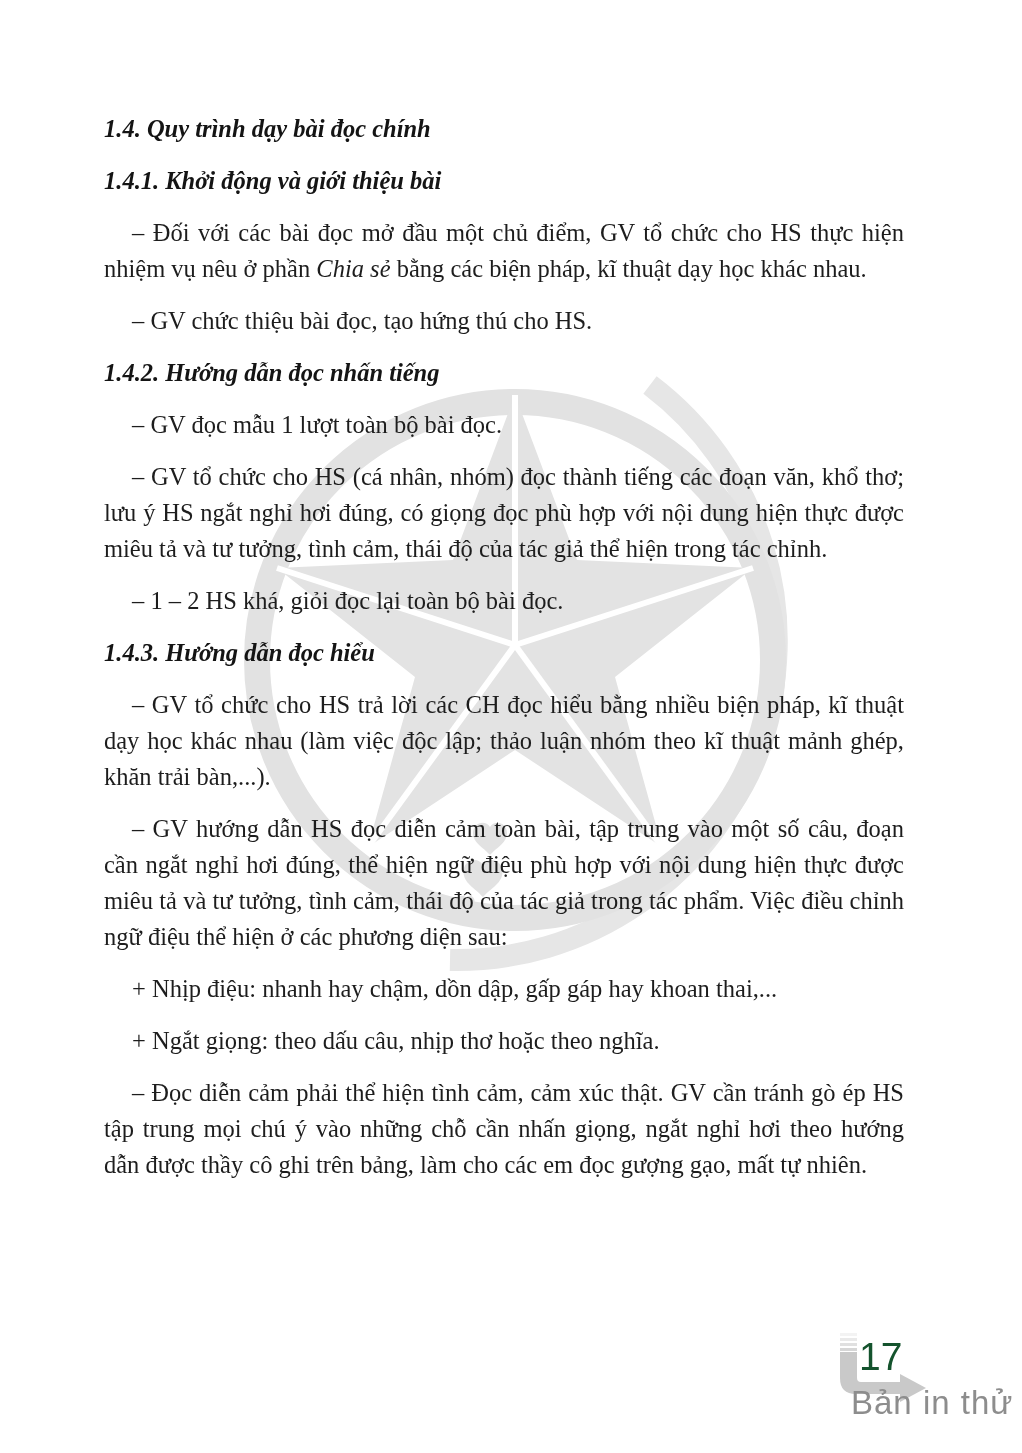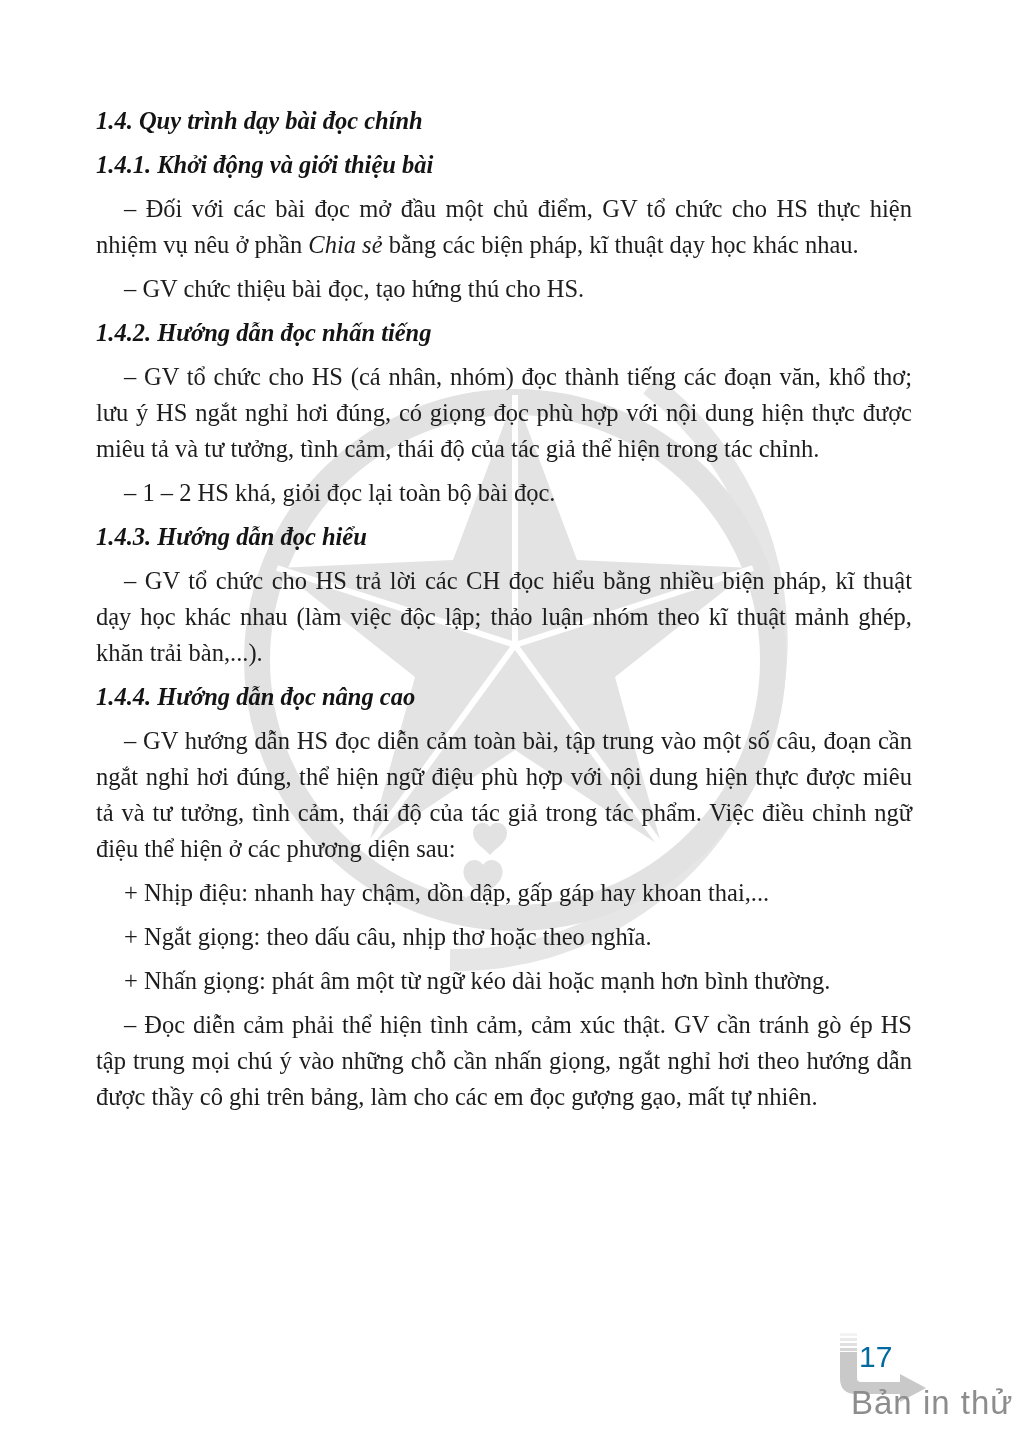--- a/index.html
+++ b/index.html
@@ -15,35 +15,35 @@
     width: 640px; height: 640px;
     pointer-events: none;
   }
   .content {
     position: absolute; left: 88px; top: 95px; width: 832px;
     font-size: 24.5px; line-height: 36px;
     color: #1d1d1d;
     text-align: justify;
     z-index: 2;
   }
-  .content p { margin: 8px; text-indent: 28px; }
+  .content p { margin: 16px; text-indent: 28px; }
   .content p.h {
     font-weight: bold; font-style: italic;
     text-indent: 0; text-align: left;
     color: #141414;
   }
   .content i { font-style: italic; }
   .footer-arrow {
     position: absolute; left: 830px; top: 1328px;
     width: 100px; height: 80px; z-index: 1;
   }
   .footer-num {
     position: absolute; left: 859px; top: 1340px;
     font-family: "Liberation Sans", sans-serif;
-    font-size: 30px; line-height: 34px; color: #0369a1;
+    font-size: 39px; line-height: 34px; color: #14532d;
     z-index: 2;
   }
   .footer-label {
     position: absolute; left: 851px; top: 1383px;
     font-family: "Liberation Sans", sans-serif;
     font-size: 33px; line-height: 40px; color: #8d8d8d;
     letter-spacing: 1px;
     z-index: 2;
     text-align: center;
   }
@@ -73,29 +73,28 @@
     <path d="M0,-8 C-5,-16 -17,-12 -17,-2 C-17,8 -7,12 0,20 C7,12 17,8 17,-2 C17,-12 5,-16 0,-8 Z" transform="translate(261,552) scale(0.5)"></path>
   </g>
 </svg>
 
 <main class="content">
   <p class="h">1.4. Quy trình dạy bài đọc chính</p>
   <p class="h">1.4.1. Khởi động và giới thiệu bài</p>
   <p><span>– Đối với các bài đọc mở đầu một chủ điểm, GV tổ chức cho HS thực hiện nhiệm vụ nêu ở phần </span><i>Chia sẻ</i><span> bằng các biện pháp, kĩ thuật dạy học khác nhau.</span></p>
   <p>– GV chức thiệu bài đọc, tạo hứng thú cho HS.</p>
   <p class="h">1.4.2. Hướng dẫn đọc nhấn tiếng</p>
+  <p>– GV đọc mẫu 1 lượt toàn bộ bài đọc.</p>
   <p>– GV tổ chức cho HS (cá nhân, nhóm) đọc thành tiếng các đoạn văn, khổ thơ; lưu ý HS ngắt nghỉ hơi đúng, có giọng đọc phù hợp với nội dung hiện thực được miêu tả và tư tưởng, tình cảm, thái độ của tác giả thể hiện trong tác chỉnh.</p>
   <p>– 1 – 2 HS khá, giỏi đọc lại toàn bộ bài đọc.</p>
   <p class="h">1.4.3. Hướng dẫn đọc hiểu</p>
   <p>– GV tổ chức cho HS trả lời các CH đọc hiểu bằng nhiều biện pháp, kĩ thuật dạy học khác nhau (làm việc độc lập; thảo luận nhóm theo kĩ thuật mảnh ghép, khăn trải bàn,...).</p>
-  <p class="h">1.4.4. Hướng dẫn đọc nâng cao</p>
   <p>– GV hướng dẫn HS đọc diễn cảm toàn bài, tập trung vào một số câu, đoạn cần ngắt nghỉ hơi đúng, thể hiện ngữ điệu phù hợp với nội dung hiện thực được miêu tả và tư tưởng, tình cảm, thái độ của tác giả trong tác phẩm. Việc điều chỉnh ngữ điệu thể hiện ở các phương diện sau:</p>
   <p>+ Nhịp điệu: nhanh hay chậm, dồn dập, gấp gáp hay khoan thai,...</p>
   <p>+ Ngắt giọng: theo dấu câu, nhịp thơ hoặc theo nghĩa.</p>
-  <p>+ Nhấn giọng: phát âm một từ ngữ kéo dài hoặc mạnh hơn bình thường.</p>
   <p>– Đọc diễn cảm phải thể hiện tình cảm, cảm xúc thật. GV cần tránh gò ép HS tập trung mọi chú ý vào những chỗ cần nhấn giọng, ngắt nghỉ hơi theo hướng dẫn được thầy cô ghi trên bảng, làm cho các em đọc gượng gạo, mất tự nhiên.</p>
 </main>
 
 <svg class="footer-arrow" viewBox="0 0 100 80" aria-hidden="true">
   <g fill="#cfcfcf">
     <rect x="10" y="5" width="17" height="3" opacity="0.25"></rect>
     <rect x="10" y="10" width="17" height="3" opacity="0.45"></rect>
     <rect x="10" y="15" width="17" height="3" opacity="0.65"></rect>
     <rect x="10" y="20" width="17" height="3" opacity="0.85"></rect>
   </g>

